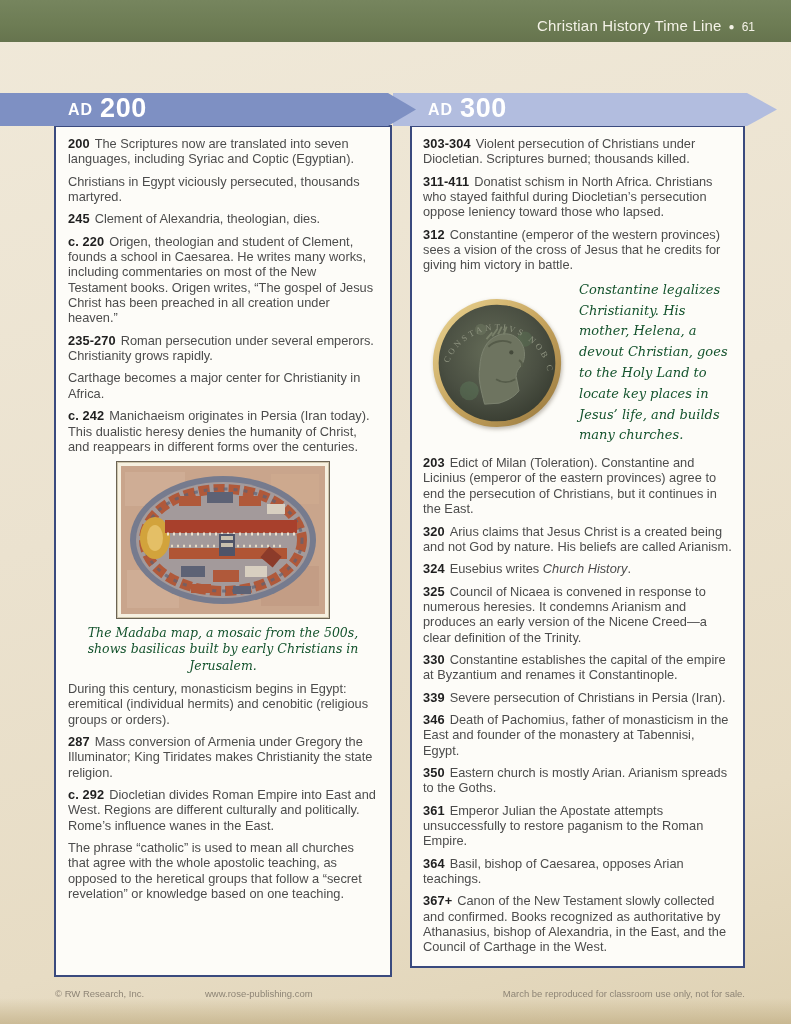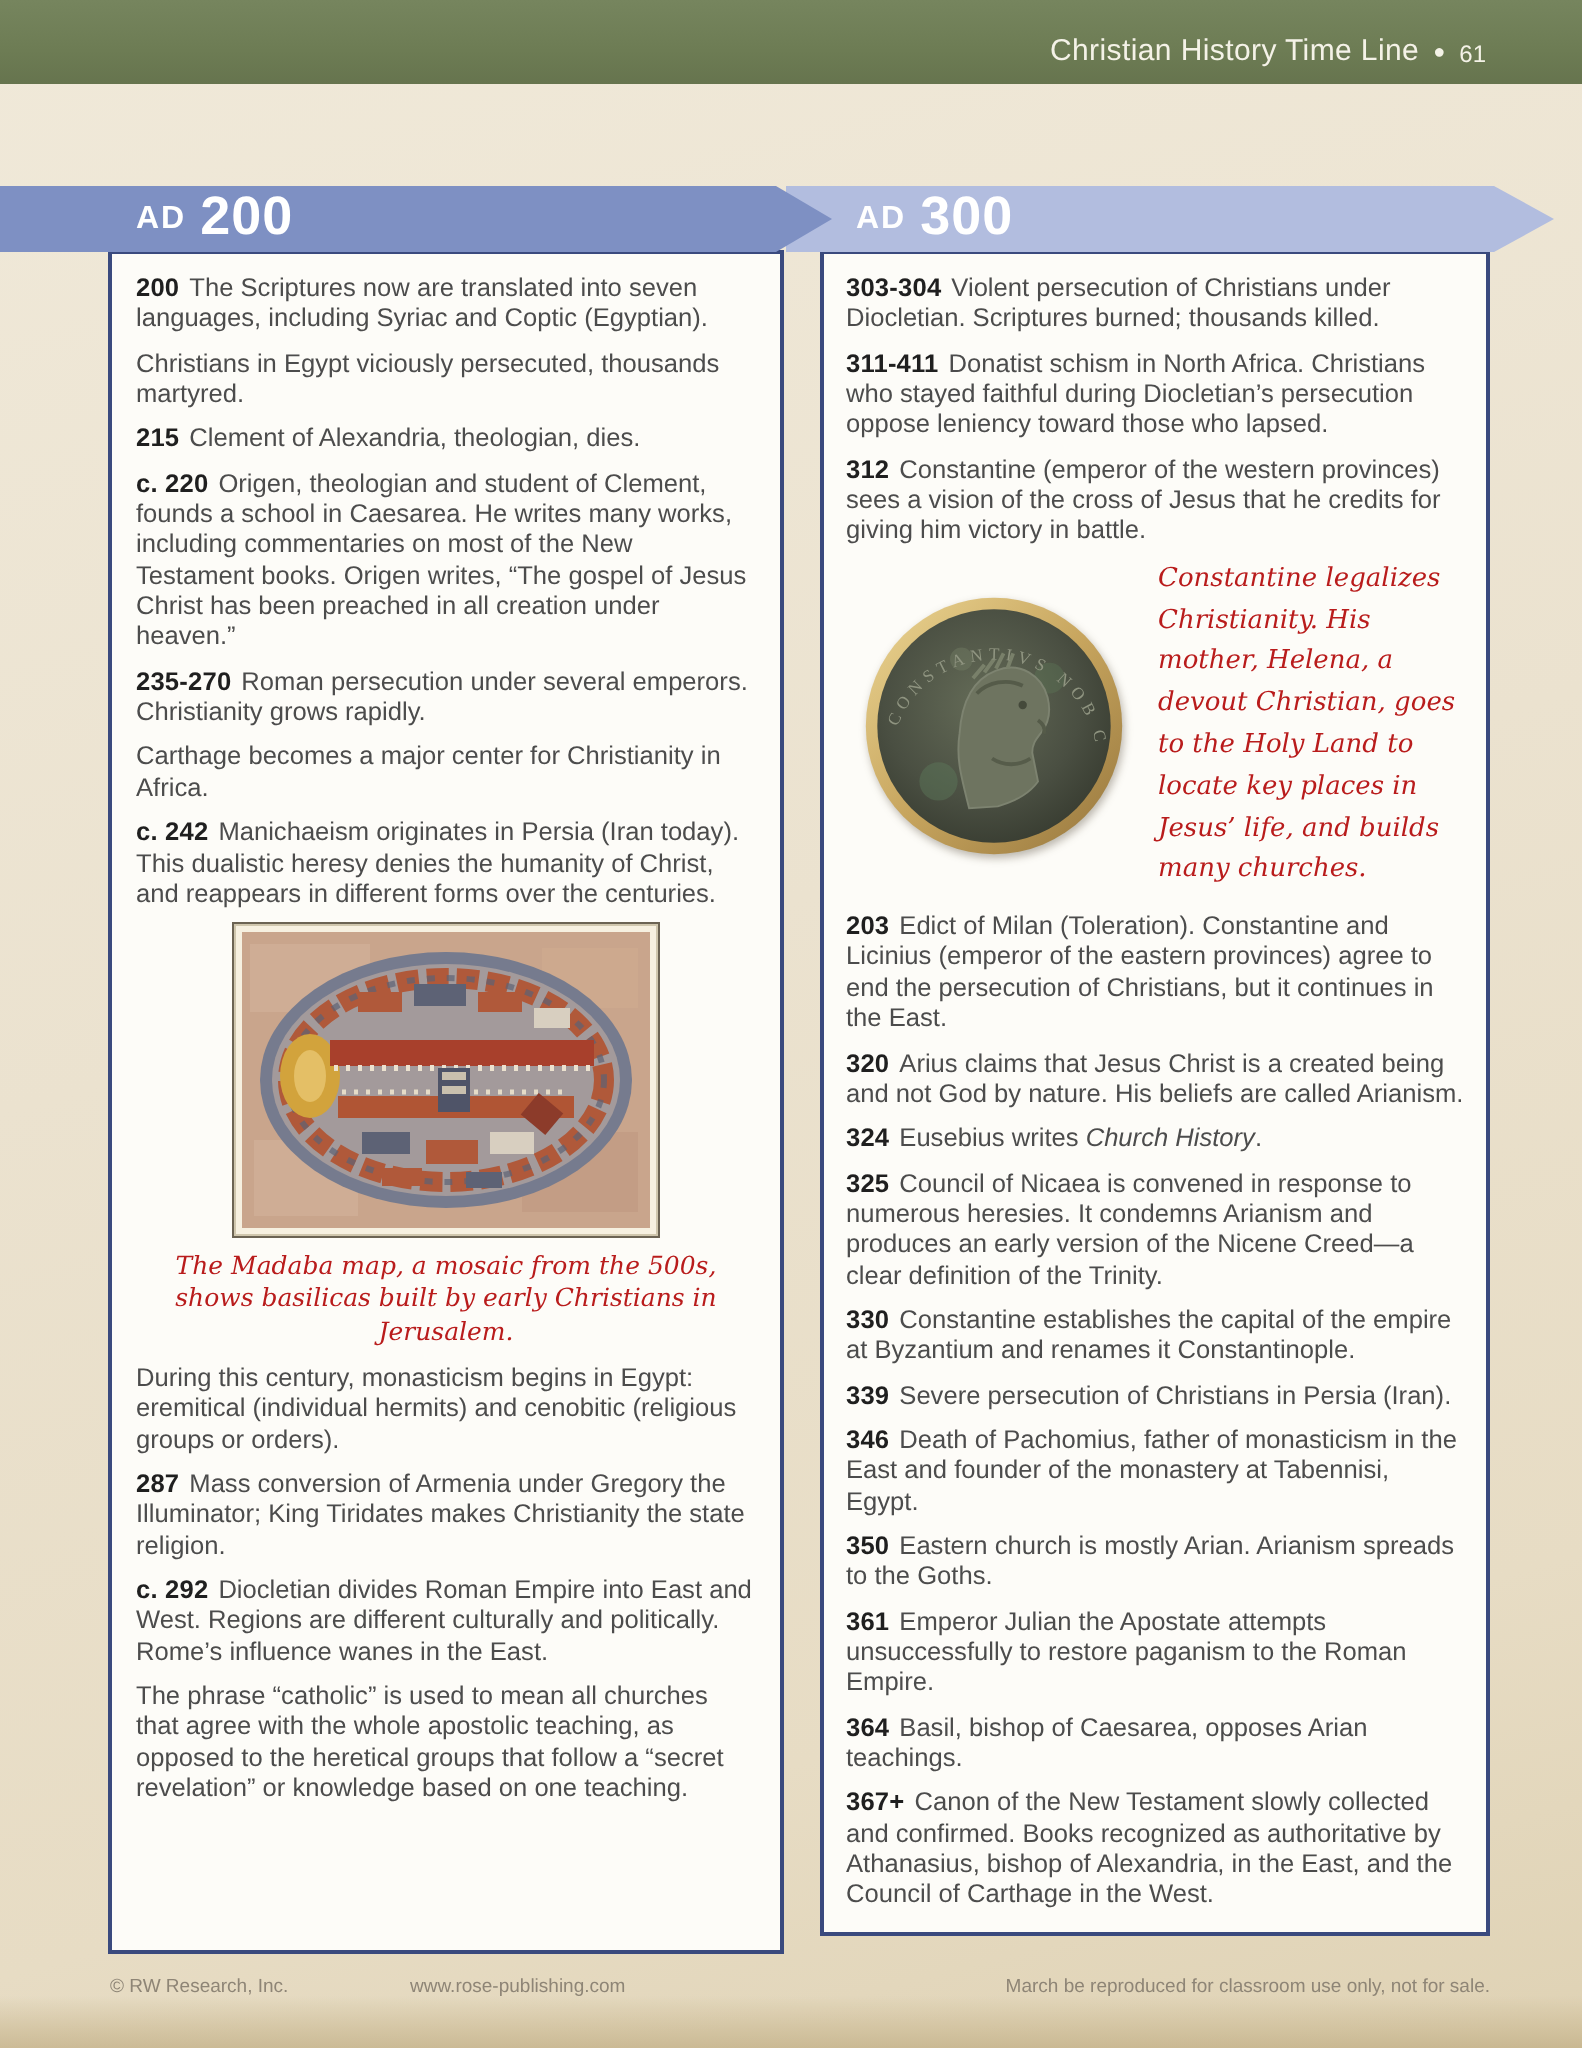--- a/index.html
+++ b/index.html
@@ -12,21 +12,21 @@
   .page::after{ 
     content:""; position:absolute; left:0; right:0; bottom:0; height:26px;
     background:linear-gradient(180deg,rgba(201,185,148,0) 0%,rgba(196,178,137,.55) 70%,rgba(186,166,122,.6) 100%);
     pointer-events:none;
   }
   
   .topbar{
     position:absolute; top:0; left:0; width:791px; height:42px;
     background:linear-gradient(180deg,#76855e 0%,#6d7c54 60%,#66744e 100%);
     display:flex; justify-content:flex-end; align-items:flex-end;
-    padding:0 48px 8px 0; color:#f4f2e7;text-align:right;
+    padding:0 36px 8px 0; color:#f4f2e7;text-align:right;
   }
   .topbar .t-title{ font-size:15px; letter-spacing:.2px; }
   .topbar .t-dot{ font-size:10px; margin:0 7px; position:relative; top:-2px; }
   .topbar .t-page{ font-size:12px; }
   
   .banner{ position:absolute; top:93px; height:33px; display:flex; align-items:center; color:#fff; }
   .banner-200{
     left:0; width:416px; z-index:2; background:#7e90c3;
     clip-path:polygon(0 0,388px 0,100% 50%,388px 100%,0 100%);
     padding-left:68px;
@@ -42,21 +42,21 @@
   .colbox{
     position:absolute; top:125px; background:#fdfcf8;
     border:2px solid #3a4a7e; overflow:hidden;
   }
   .colbox.left { left:54px;  width:338px; height:852px; padding:9px 12px; }
   .colbox.right{ left:410px; width:335px; height:843px; padding:9px 11px; }
   .entry{ font-size:12.8px; line-height:1.2; color:#4c4c4c; margin-bottom:7px; }
   .entry .yr{ color:#1f1f1f; margin-right:5px; letter-spacing:.1px; }
   .entry .yr:empty{ display:none; }
   .entry em{ font-style:italic; }
-  .serif-caption{ font-family:"DejaVu Serif","Liberation Serif",serif; font-style:italic; color:#b91c1c; }
+  .serif-caption{ font-family:"DejaVu Serif","Liberation Serif",serif; font-style:italic; color:#14532d; }
   
   .madaba-fig{ margin:3px auto 7px; text-align:center; }
   .pic-frame{
     display:inline-block; background:#f6f0e0; padding:4px;
     border:1px solid #6b6353; box-shadow:0 0 0 1px #cfc6ad inset; line-height:0;
   }
   .madaba-fig figcaption{ font-size:12.5px; line-height:1.3; margin:6px auto 0; width:94%; }
   
   .coin-row{ display:flex; align-items:center; gap:16px; margin:5px 0 9px 8px; }
   .coin-img{ flex:0 0 auto; line-height:0; filter:drop-shadow(1px 2px 2px rgba(60,50,30,.35)); }
@@ -84,21 +84,21 @@
     <span class="yr-big">300</span>
   </div>
   <div class="banner banner-200">
     <span class="era">AD</span>
     <span class="yr-big">200</span>
   </div>
 
   <div class="colbox left">
     <p class="entry"><b class="yr">200</b><span>The Scriptures now are translated into seven languages, including Syriac and Coptic (Egyptian).</span></p>
     <p class="entry"><span>Christians in Egypt viciously persecuted, thousands martyred.</span></p>
-    <p class="entry"><b class="yr">215</b><span>Clement of Alexandria, theologian, dies.</span></p>
+    <p class="entry"><b class="yr">245</b><span>Clement of Alexandria, theologian, dies.</span></p>
     <p class="entry"><b class="yr">c. 220</b><span>Origen, theologian and student of Clement, founds a school in Caesarea. He writes many works, including commentaries on most of the New Testament books. Origen writes, “The gospel of Jesus Christ has been preached in all creation under heaven.”</span></p>
     <p class="entry"><b class="yr">235-270</b><span>Roman persecution under several emperors. Christianity grows rapidly.</span></p>
     <p class="entry"><span>Carthage becomes a major center for Christianity in Africa.</span></p>
     <p class="entry"><b class="yr">c. 242</b><span>Manichaeism originates in Persia (Iran today). This dualistic heresy denies the humanity of Christ, and reappears in different forms over the centuries.</span></p>
 
     <figure class="madaba-fig">
       <div class="pic-frame">
         <svg width="204" height="148" viewBox="0 0 204 148" xmlns="http://www.w3.org/2000/svg">
           <rect width="204" height="148" fill="#c9a58c"></rect>
           <rect x="4" y="6" width="60" height="34" fill="#d4b49c" opacity=".55"></rect>

